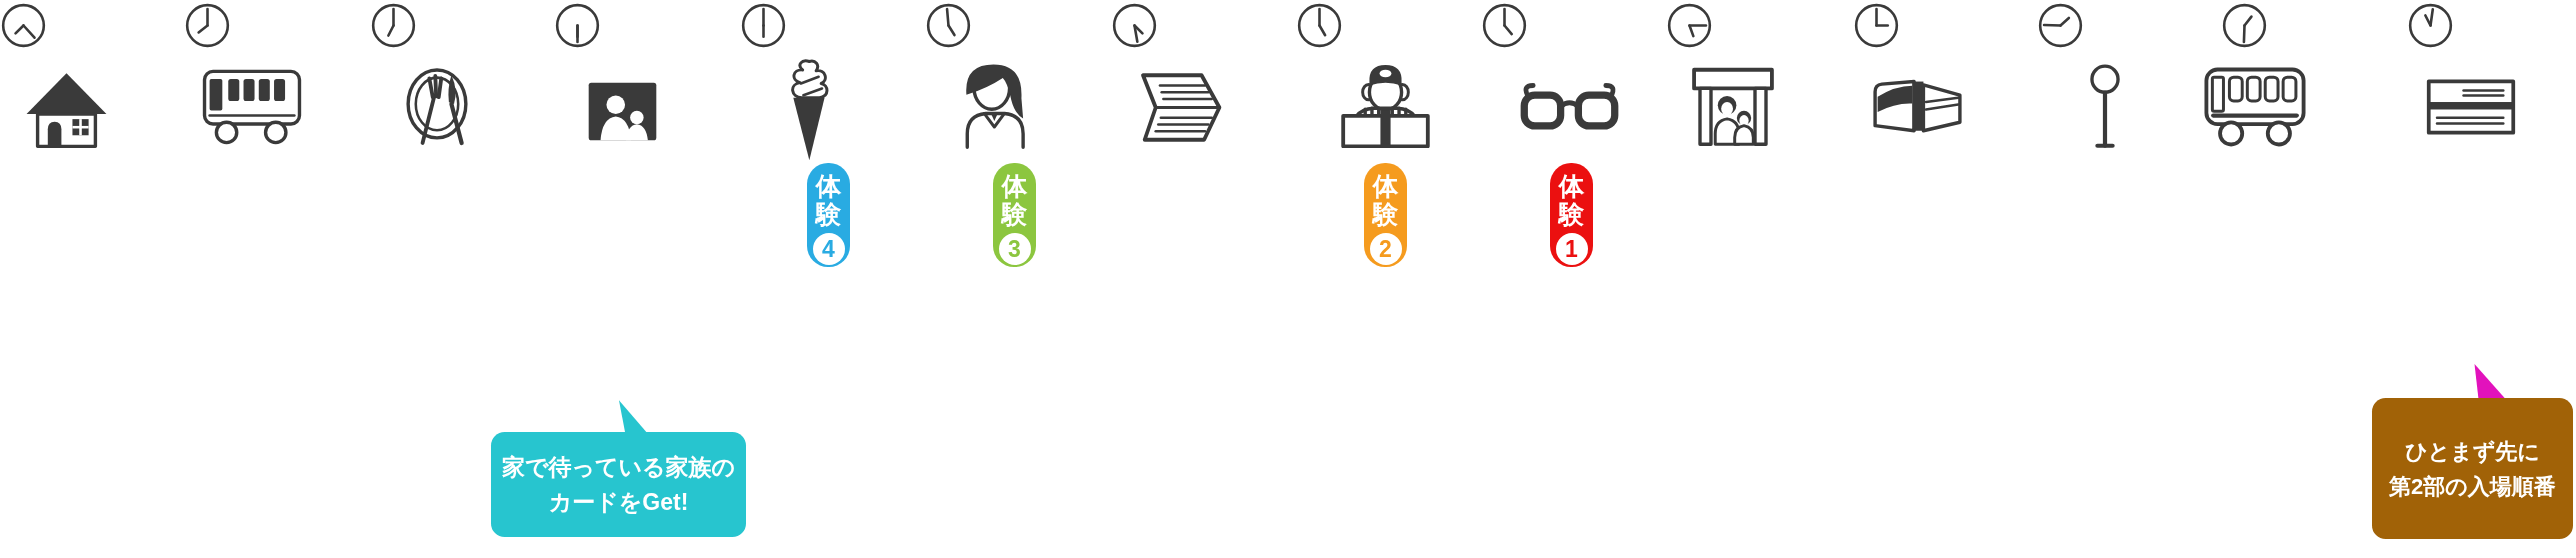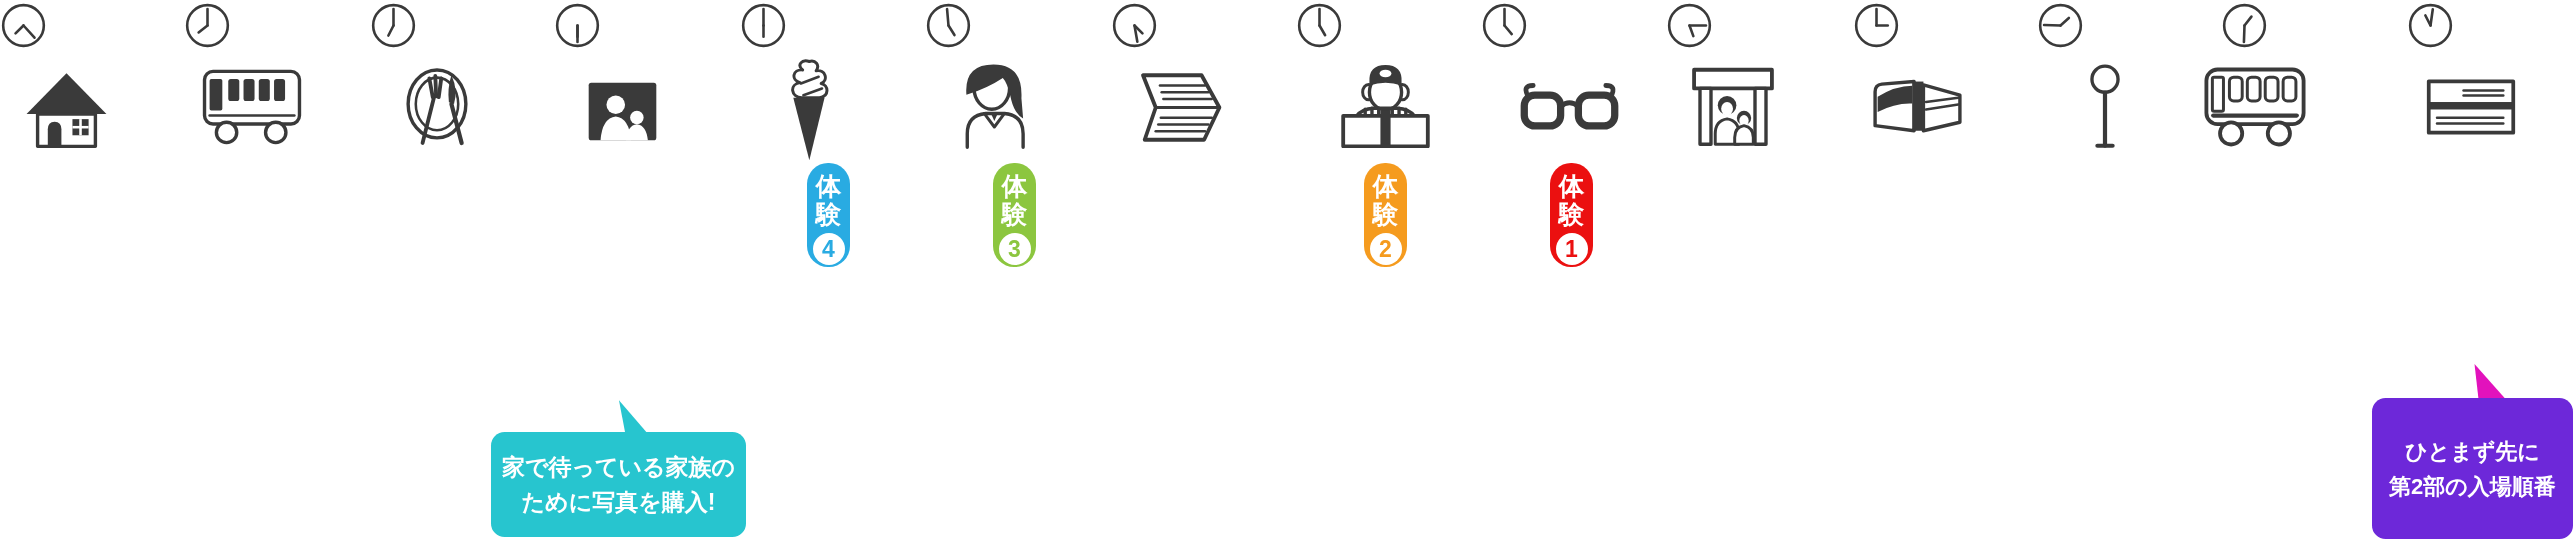--- a/index.html
+++ b/index.html
@@ -272,25 +272,25 @@
     <span class="bchar">体</span>
     <span class="bchar">験</span>
     <span class="bnum" style="color: rgb(235, 16, 16);">1</span>
   </div>
 
   <svg class="abs" style="left:596px;top:400px" width="68" height="36" viewBox="0 0 80 42">
     <polygon points="27,0 63,42 35,42" fill="#27C5CF"></polygon>
   </svg>
   <div class="abs bubble" style="left: 491px; top: 432px; width: 255px; height: 105px; background-color: rgb(39, 197, 207);">
     <div class="line">家で待っている家族の</div>
-    <div class="line">ために写真を購入!</div>
+    <div class="line">カードをGet!</div>
   </div>
 
   <svg class="abs" style="left:2459px;top:364px" width="68" height="37" viewBox="0 0 80 44">
     <polygon points="18,0 57,44 23,44" fill="#E212BC"></polygon>
   </svg>
-  <div class="abs bubble" style="left: 2372px; top: 398px; width: 201px; height: 141px; font-size: 22px; background-color: #6d28d9;">
+  <div class="abs bubble" style="left: 2372px; top: 398px; width: 201px; height: 141px; font-size: 22px; background-color: #a16207;">
     <div class="line" style="font-size:22px">ひとまず先に</div>
     <div class="line" style="font-size:22px">第2部の入場順番</div>
   </div>
 
 </div>
 
 
 </body></html>

